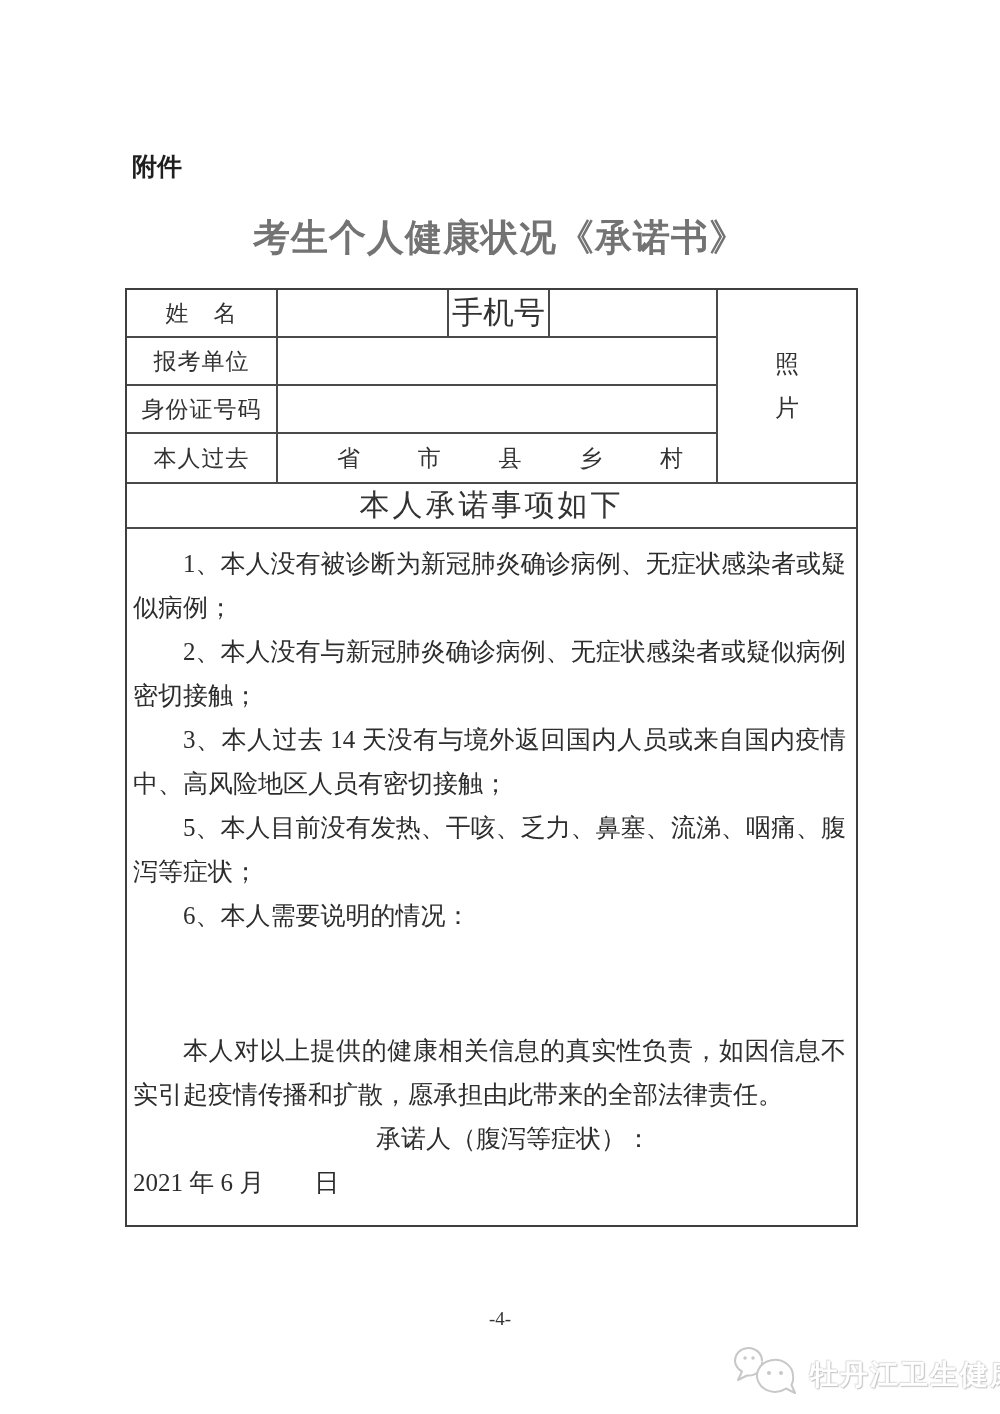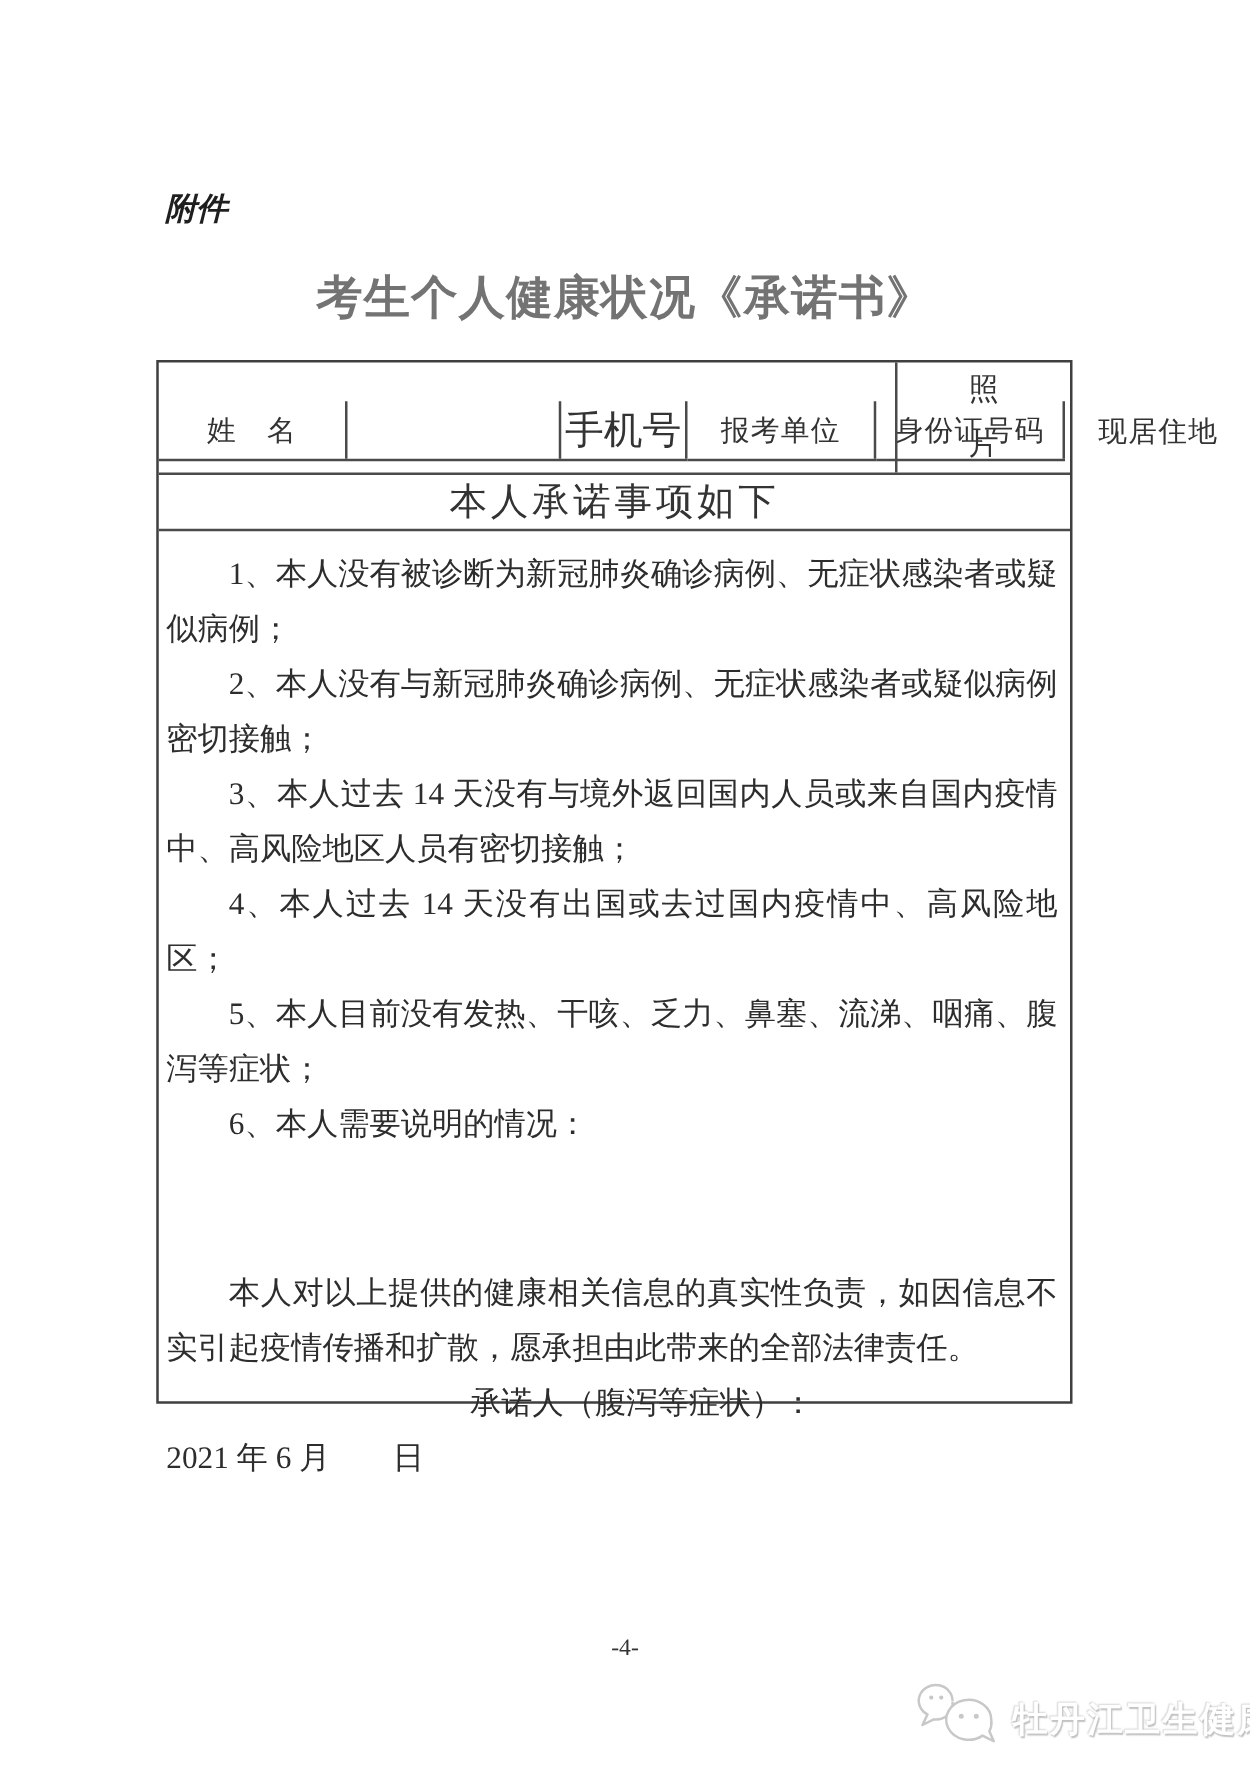--- a/index.html
+++ b/index.html
@@ -8,34 +8,34 @@
     width:1000px; height:1414px;
     background:#ffffff;
     font-family:"Liberation Serif","DejaVu Serif",serif;
     color:#2a2a2a;
     position:relative;
     overflow:hidden;
   }
   .attachment {
     position:absolute; left:132px; top:150px;
     font-family:"Liberation Sans","DejaVu Sans",sans-serif;
-    font-weight:bold; font-size:25px; color:#1f1f1f;font-style:italic;
+    font-weight:bold; font-size:25px; color:#1f1f1f;
   }
   .doc-title {
     position:absolute; left:0; top:188px; width:1000px;
     text-align:center;
     font-family:"Liberation Sans","DejaVu Sans",sans-serif;
     font-weight:bold; font-size:37px; letter-spacing:1px; color:#737373;
   }
   .tbl {
     position:absolute; left:125px; top:288px; width:733px;
     border:2px solid #3f3f3f;
   }
   .top-section { display:flex; border-bottom:2px solid #4a4a4a; }
-  .top-left { flex:1; display:flex; min-width:0;margin-top:31px; }
+  .top-left { flex:1; display:flex; flex-direction:column; min-width:0; }
   .row { display:flex; height:48px; }
   .row.bb { border-bottom:2px solid #4a4a4a; }
   .cell { display:flex; align-items:center; justify-content:center; }
   .label-cell {
     width:151px; flex:0 0 151px;
     border-right:2px solid #4a4a4a;
     font-size:23px; letter-spacing:1px; color:#333;
   }
   .name-val { width:171px; flex:0 0 171px; border-right:2px solid #4a4a4a; }
   .phone-label { width:101px; flex:0 0 101px; border-right:2px solid #4a4a4a; font-size:31px; color:#333; }
@@ -106,21 +106,21 @@
         <div class="cell label-cell">报考单位</div>
         <div class="cell flex-val"></div>
       </div>
 
       <div class="row bb">
         <div class="cell label-cell">身份证号码</div>
         <div class="cell flex-val"></div>
       </div>
 
       <div class="row">
-        <div class="cell label-cell">现居住地</div>
+        <div class="cell label-cell">本人过去</div>
         <div class="res-val">
           <span>省</span>
           <span>市</span>
           <span>县</span>
           <span>乡</span>
           <span>村</span>
         </div>
       </div>
 
     </div>
@@ -129,21 +129,20 @@
       <span>片</span>
     </div>
   </div>
 
   <div class="commit-header">本人承诺事项如下</div>
 
   <div class="content-cell">
     <p>1、本人没有被诊断为新冠肺炎确诊病例、无症状感染者或疑似病例；</p>
     <p>2、本人没有与新冠肺炎确诊病例、无症状感染者或疑似病例密切接触；</p>
     <p>3、本人过去 14 天没有与境外返回国内人员或来自国内疫情中、高风险地区人员有密切接触；</p>
-    <p>4、本人过去 14 天没有出国或去过国内疫情中、高风险地区；</p>
     <p>5、本人目前没有发热、干咳、乏力、鼻塞、流涕、咽痛、腹泻等症状；</p>
     <p class="gap-after">6、本人需要说明的情况：</p>
     <p>本人对以上提供的健康相关信息的真实性负责，如因信息不实引起疫情传播和扩散，愿承担由此带来的全部法律责任。</p>
     <p class="sig-line">承诺人（腹泻等症状）：</p>
     <p class="date-line">2021 年 6 月　　日</p>
   </div>
 
 </div>
 
 <div class="page-number">-4-</div>

